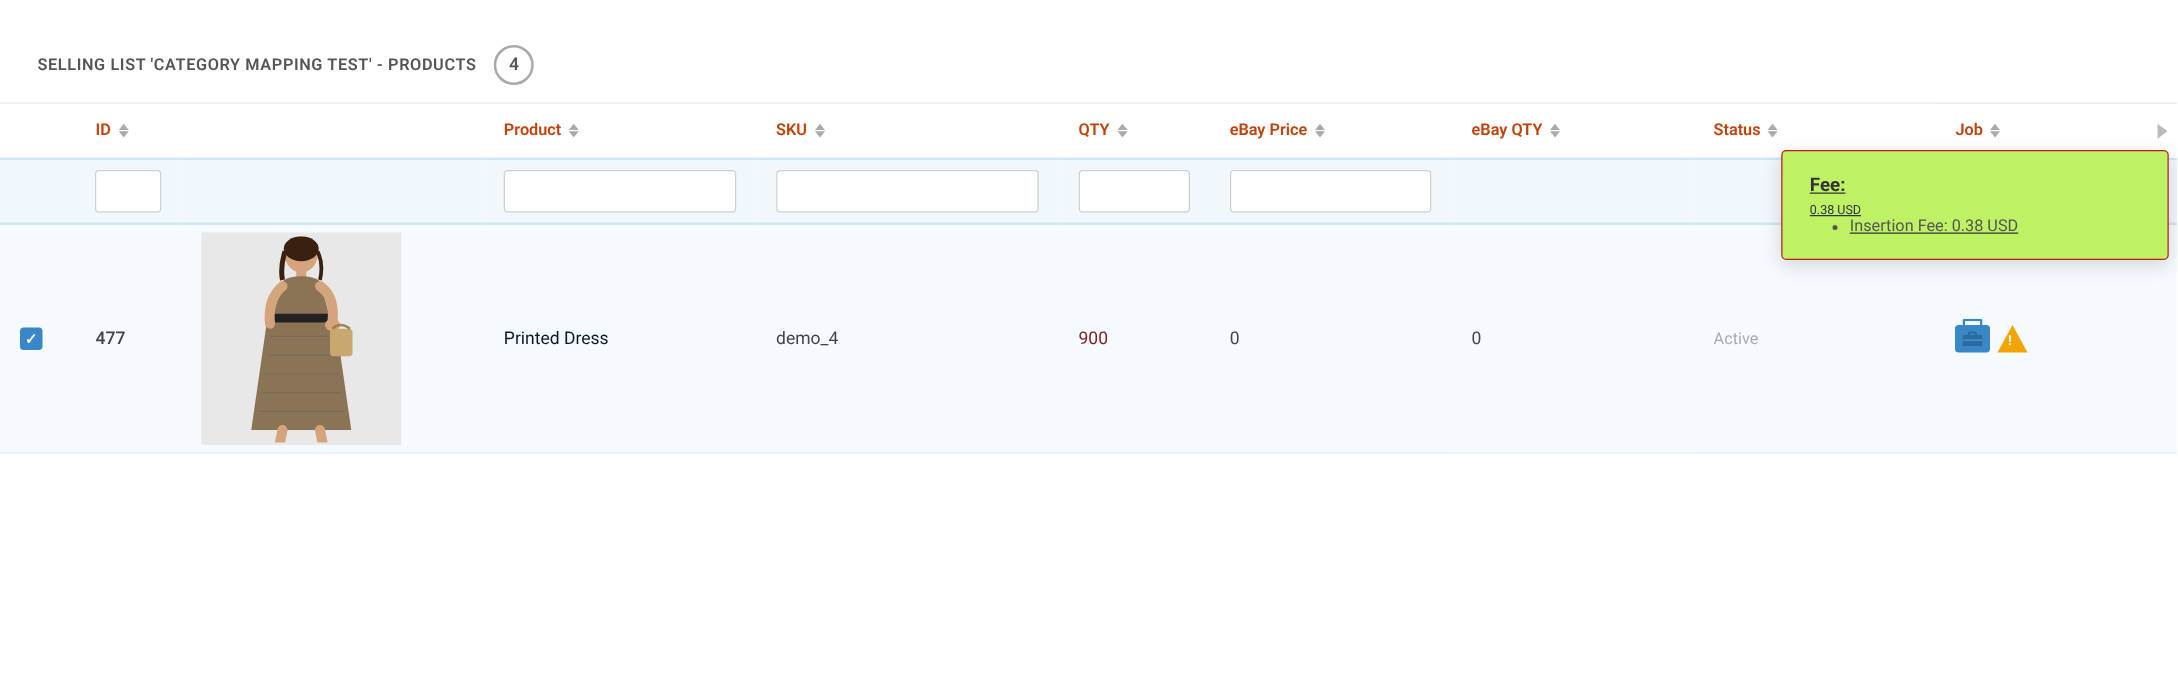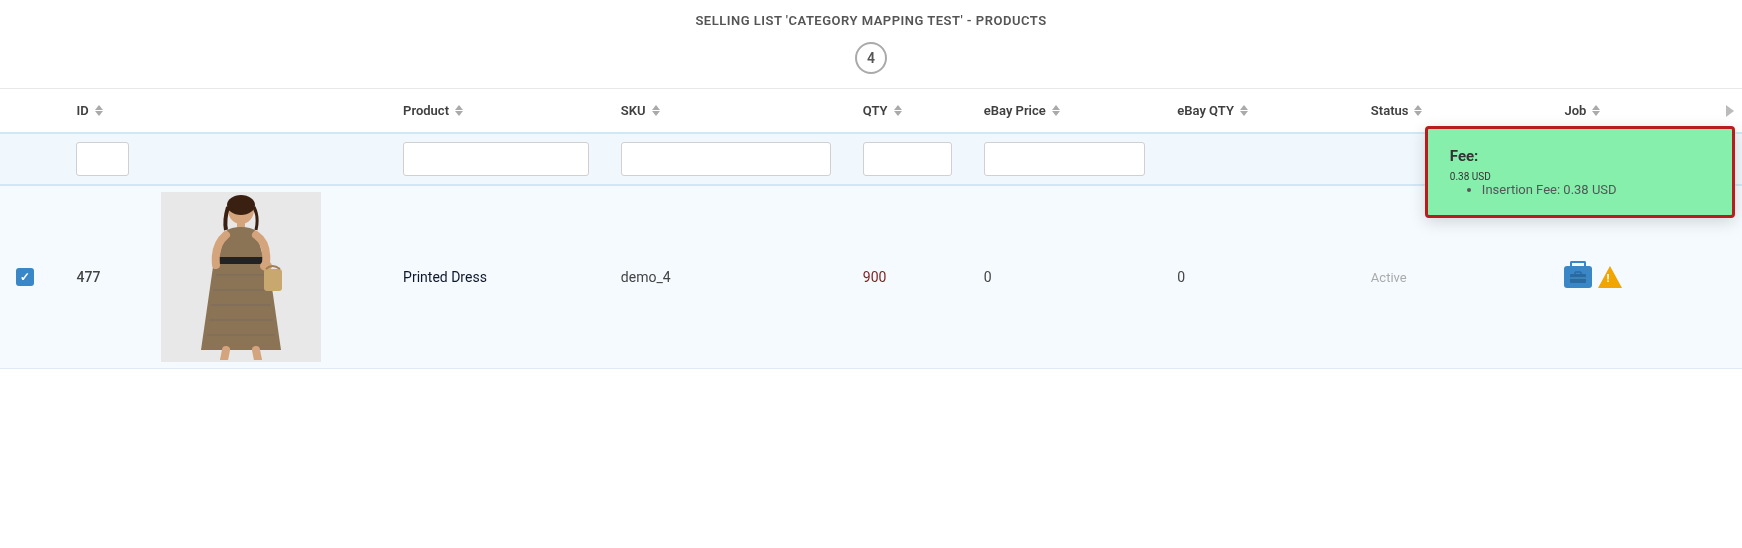--- a/index.html
+++ b/index.html
@@ -12,26 +12,25 @@
 
     .page-container {
       width: 1742px;
       min-height: 548px;
       background: #fff;
       overflow: hidden;
     }
 
     
     .page-header {
-      padding: 13px 30px 14px 30px;
+      padding: 36px 30px 14px 30px;
       border-bottom: 1px solid #e8e8e8;
       display: flex;
       align-items: center;
       gap: 14px;
-      flex-direction: column;
     }
 
     .page-title {
       font-size: 13px;
       font-weight: 600;
       color: #555;
       letter-spacing: 0.5px;
       text-transform: uppercase;
     }
 
@@ -58,21 +57,21 @@
     table {
       width: 100%;
       border-collapse: collapse;
     }
 
     thead tr th {
       padding: 14px 16px;
       text-align: left;
       font-size: 13px;
       font-weight: 600;
-      color: #404040;
+      color: #c2410c;
       border-bottom: 2px solid #d0e8f5;
       white-space: nowrap;
       background: #fff;
     }
 
     .th-inner {
       display: flex;
       align-items: center;
       gap: 4px;
     }
@@ -251,28 +250,29 @@
 
     
     .tooltip-container {
       position: absolute;
       right: -380px;
       top: -60px;
       z-index: 100;
     }
 
     .tooltip-box {
-      background: #86efac;
-      border: 3px solid #b91c1c;
+      background: #bef264;
+      border: 1px solid #b91c1c;
       border-radius: 4px;
       box-shadow: 0 4px 16px rgba(0,0,0,0.15);
       padding: 18px 22px;
       width: 310px;
       font-size: 14px;
       color: #333;
+      text-decoration: underline;
     }
 
     .tooltip-fee-label {
       font-weight: 700;
       font-size: 15px;
       margin-bottom: 6px;
     }
 
     .tooltip-fee-amount {
       font-size: 10px;

